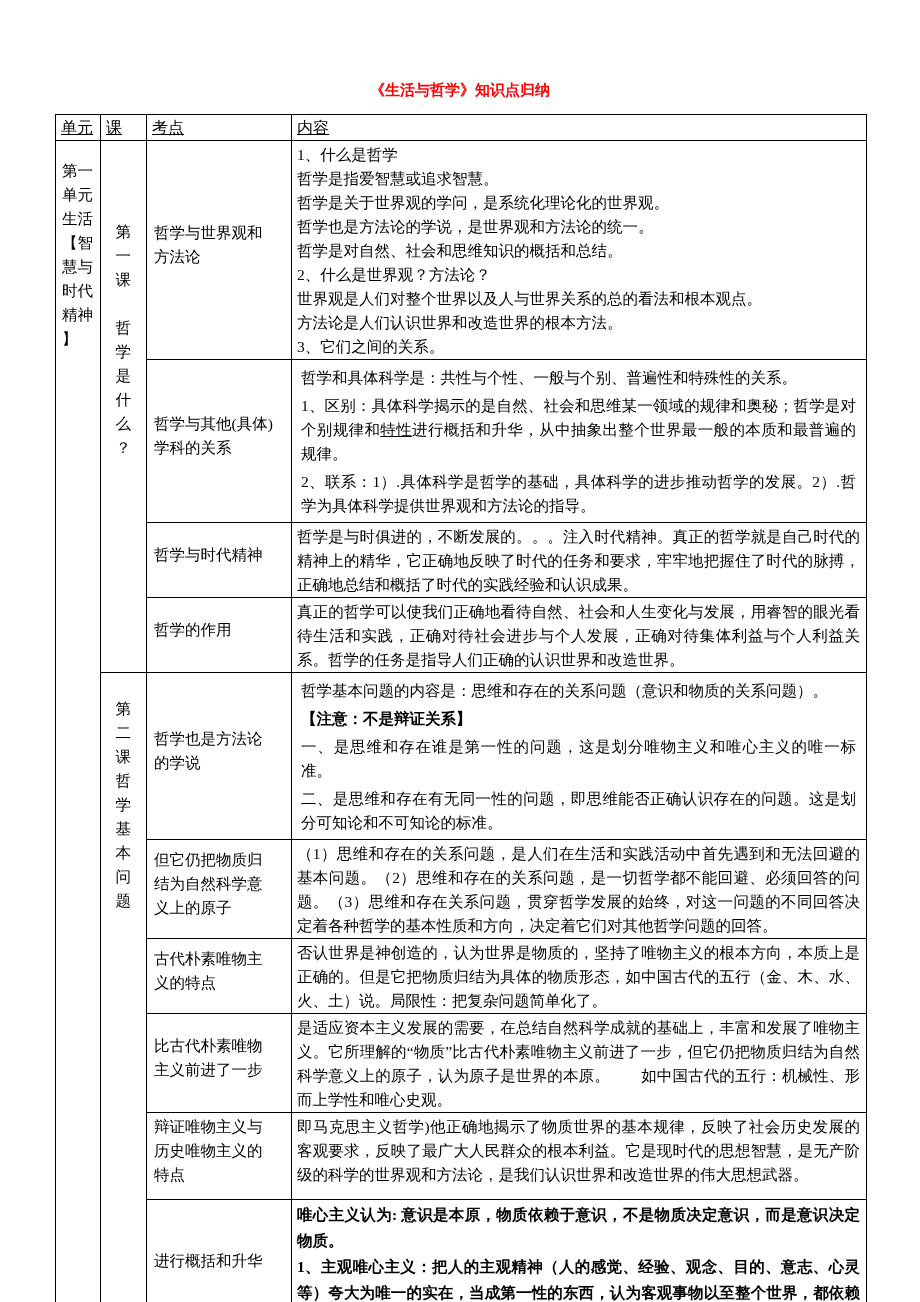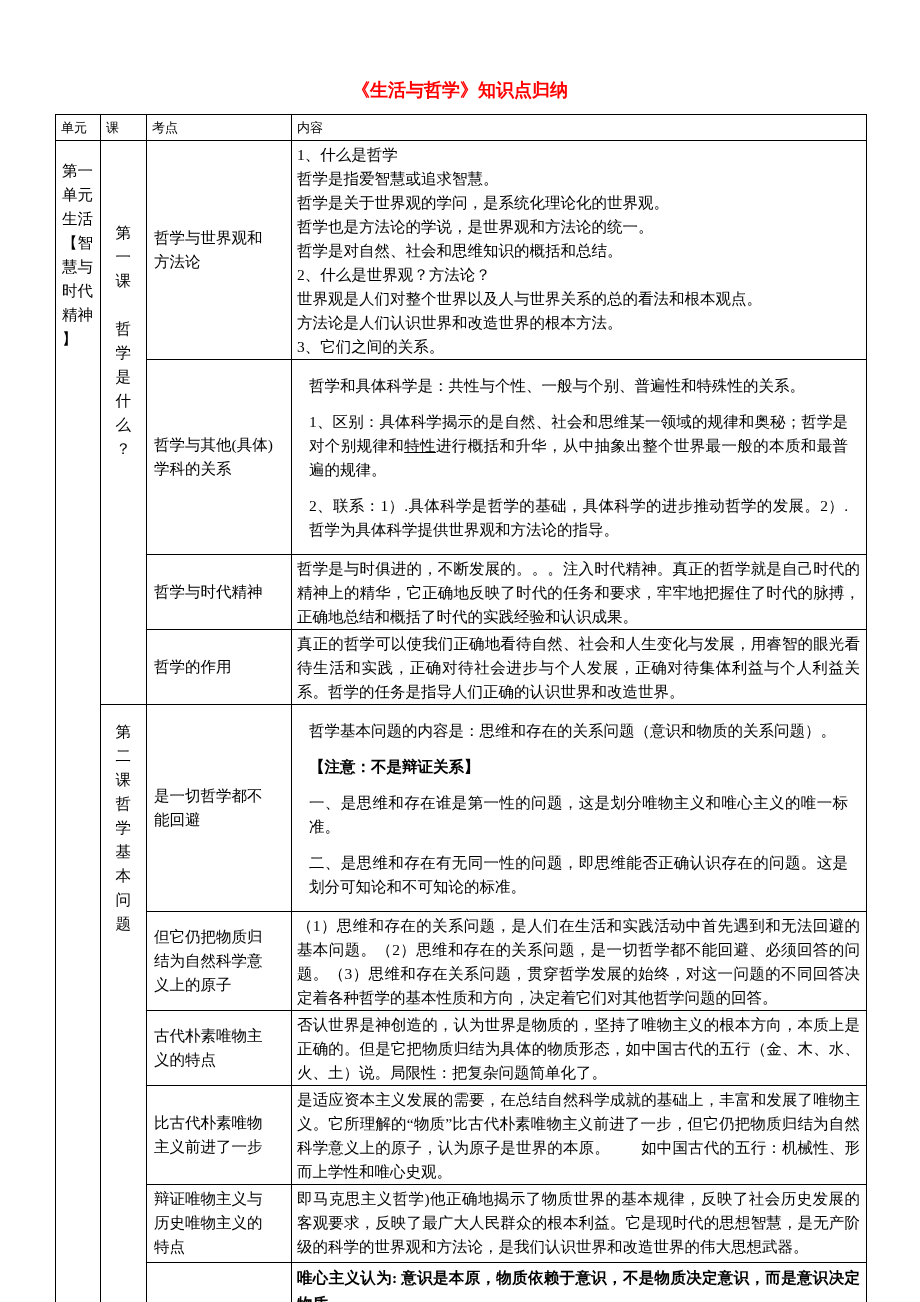--- a/index.html
+++ b/index.html
@@ -5,68 +5,69 @@
   html,body{margin:0;padding:0;}
   body{
     width:920px;height:1302px;background:#ffffff;color:#000000;
     font-family:"Liberation Serif",serif;
     overflow:hidden;
   }
   .page-title{
     margin-top:78px;
     text-align:center;
     color:#FF0000;
-    font-size:18px;
+    font-size:15px;
     font-weight:bold;
     line-height:24px;
   }
   table.ktable{
     border-collapse:collapse;
     table-layout:fixed;
     width:811px;
     margin:12px 0 0 55px;
   }
   .ktable td{
     border:1px solid #000000;
     font-size:15.5px;
     line-height:24px;
     padding:14px 5px;
     vertical-align:middle;
   }
   tr.head-row td{
-    font-size:13px;
+    font-size:16px;
     line-height:21px;
     padding:2px 5px;
+    text-decoration:underline;
   }
   td.unit-cell{vertical-align:top;}
   .vtext-unit{
     width:32px;margin:4px auto 0 auto;
     white-space:pre-wrap;word-break:break-all;line-break:anywhere;overflow-wrap:anywhere;
     text-align:left;
   }
-  td.lesson-cell{vertical-align:top;}
+  td.lesson-cell{vertical-align:top;font-family:Liberation Mono, monospace;}
   .vtext-lesson{
     width:16px;margin:0 auto;
     white-space:pre-wrap;word-break:break-all;line-break:anywhere;overflow-wrap:anywhere;
     text-align:left;
   }
   td.lesson-first .vtext-lesson{margin-top:66px;}
-  td.lesson-second .vtext-lesson{margin-top:1px;}
+  td.lesson-second .vtext-lesson{margin-top:11px;}
   td.kaodian-cell{
-    padding:2px 16px 3px 7px;
+    padding:2px 16px 12px 7px;
     vertical-align:middle;
     text-align:left;
   }
   td.content-cell{
     vertical-align:top;
     text-align:justify;
     padding:2px 6px 0 5px;
   }
   .prewrap{white-space:pre-wrap;}
-  .para{margin:12px;}
+  .para{margin:4px;}
   .bold{font-weight:bold;}
   .underline{text-decoration:underline;}
   td.content-bold{font-weight:bold;line-height:26px;margin-top:32px;}
 </style>
 </head>
 <body>
 
 <div class="page-title">《生活与哲学》知识点归纳</div>
 
 <table class="ktable">
@@ -121,21 +122,21 @@
 
     <tr>
       <td class="kaodian-cell">哲学的作用</td>
       <td class="content-cell prewrap">真正的哲学可以使我们正确地看待自然、社会和人生变化与发展，用睿智的眼光看待生活和实践，正确对待社会进步与个人发展，正确对待集体利益与个人利益关系。哲学的任务是指导人们正确的认识世界和改造世界。</td>
     </tr>
 
     <tr>
       <td class="lesson-cell lesson-second" rowspan="6">
         <div class="vtext-lesson">第二课哲学基本问题</div>
       </td>
-      <td class="kaodian-cell">是一切哲学都不能回避</td>
+      <td class="kaodian-cell">哲学也是方法论的学说</td>
       <td class="content-cell">
         <div class="para">哲学基本问题的内容是：思维和存在的关系问题（意识和物质的关系问题）。</div>
         <div class="para bold">【注意：不是辩证关系】</div>
         <div class="para">一、是思维和存在谁是第一性的问题，这是划分唯物主义和唯心主义的唯一标准。</div>
         <div class="para">二、是思维和存在有无同一性的问题，即思维能否正确认识存在的问题。这是划分可知论和不可知论的标准。</div>
       </td>
     </tr>
 
     <tr>
       <td class="kaodian-cell">但它仍把物质归结为自然科学意义上的原子</td>

